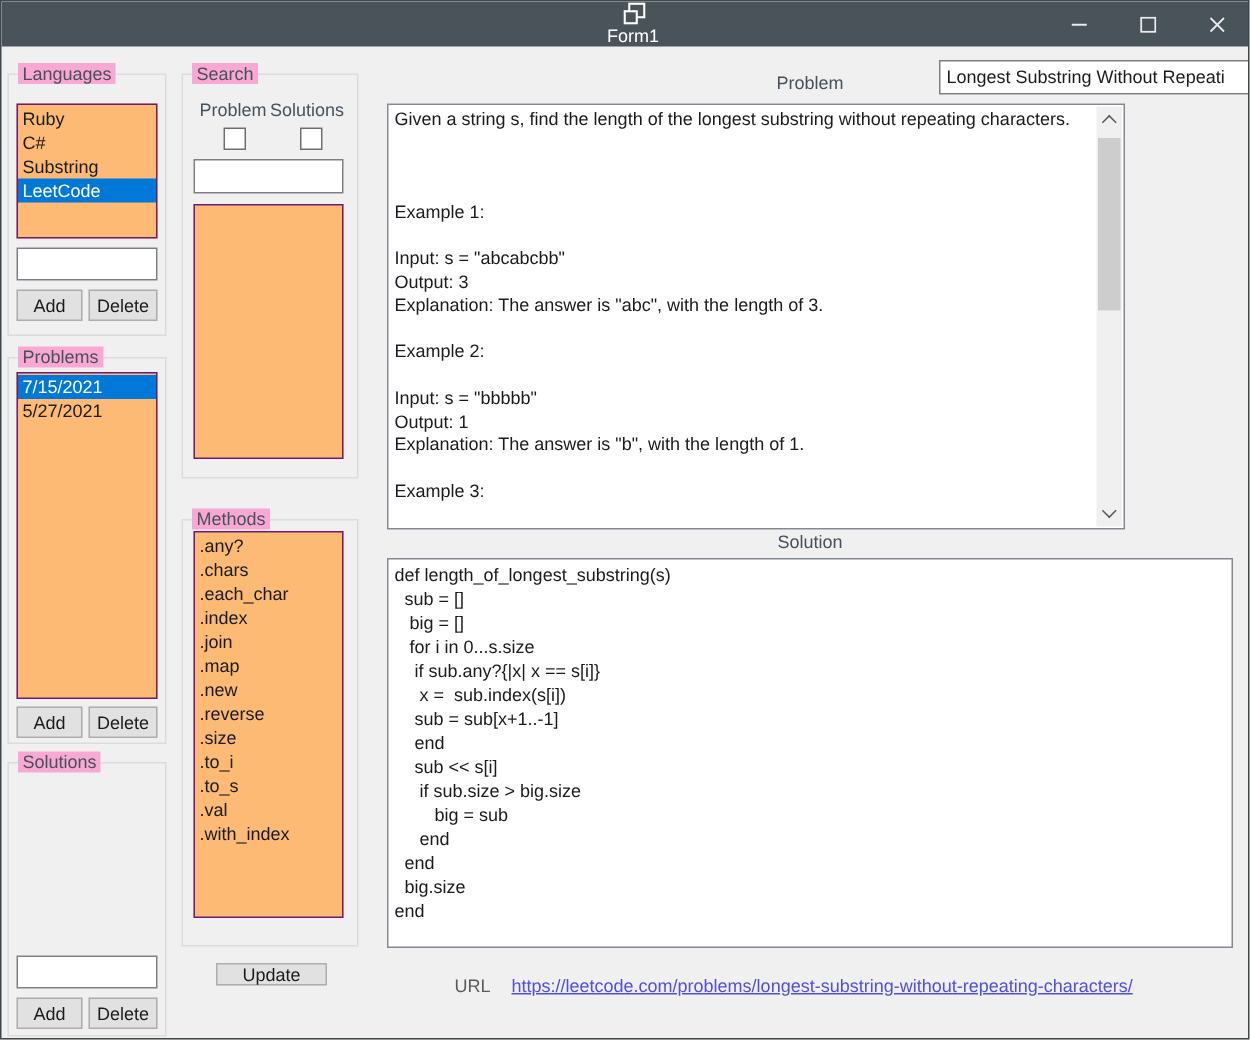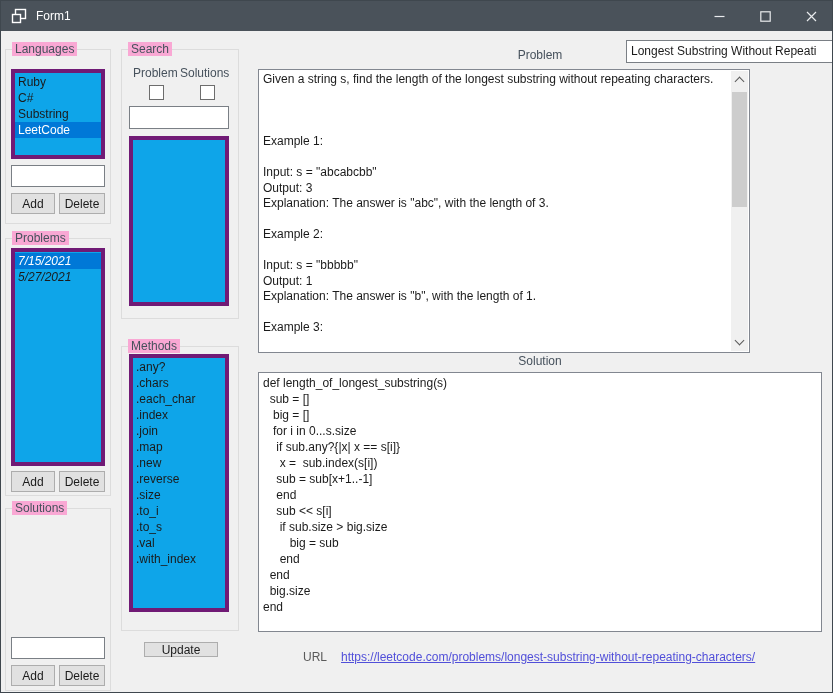--- a/index.html
+++ b/index.html
@@ -5,30 +5,30 @@
   html,body{margin:0;padding:0;background:#888;}
   *{box-sizing:border-box;}
   .window{
     position:relative;width:833px;height:693px;overflow:hidden;
     background:#f0f0f0;
     font-family:"Liberation Sans","DejaVu Sans",sans-serif;
     font-size:12px;color:#1b1b1b;
     border:1px solid #3f474e;
   }
   
-  .titlebar{position:absolute;left:0;top:0;width:833px;height:30px;background:#4a525a;display:flex;align-items:center;}
+  .titlebar{position:absolute;left:0;top:0;width:833px;height:30px;background:#4a525a;display:flex;align-items:center;flex-direction:column;}
   .titlebar .app-icon{margin-left:10px;width:16px;height:16px;flex:0 0 auto;}
   .titlebar .title-text{color:#fff;margin-left:9px;font-size:12px;}
   .tb-btns{position:absolute;right:0;top:0;height:30px;display:flex;}
   .tb-btn{width:46px;height:30px;display:flex;align-items:center;justify-content:center;}
   
   .group{position:absolute;border:1px solid #dcdcdc;}
   .group-caption{position:absolute;top:-8px;left:6px;background:#f9a8d4;padding:0 3px;color:#46515c;}
   
-  .listbox{position:absolute;background:#0ea5e9;border:4px solid #701a75;overflow:hidden;padding-top:1px;}
+  .listbox{position:absolute;background:#fdba74;border:1px solid #701a75;overflow:hidden;padding-top:1px;}
   .lb-item{height:16px;line-height:16px;padding-left:3px;white-space:nowrap;}
   .lb-item.selected{background:#0078d7;color:#fff;}
   .textinput{position:absolute;background:#fff;border:1px solid #7a7f85;}
   .btn{position:absolute;background:#e1e1e1;border:1px solid #adadad;display:flex;align-items:center;justify-content:center;color:#1b1b1b;}
   .checkbox{position:absolute;width:15px;height:15px;background:#fff;border:1px solid #6d6d6d;}
   .cb-label{position:absolute;color:#46515c;white-space:nowrap;}
   .textarea{position:absolute;background:#fff;border:1px solid #828790;overflow:hidden;}
   .textarea .ta-text{position:absolute;left:0;top:0;right:0;bottom:0;padding:2px 4px;white-space:pre;overflow:hidden;}
   
   .vscroll{position:absolute;top:1px;right:1px;bottom:1px;width:17px;background:#f0f0f0;}
@@ -80,21 +80,21 @@
     <div class="lb-item">Substring</div>
     <div class="lb-item selected">LeetCode</div>
   </div>
   <div class="textinput" style="left:10px;top:164px;width:94px;height:22px;"></div>
   <div class="btn" style="left:10px;top:192px;width:44px;height:21px;">Add</div>
   <div class="btn" style="left:58px;top:192px;width:46px;height:21px;">Delete</div>
 
   <div class="group" style="left:4px;top:237px;width:106px;height:258px;">
     <span class="group-caption">Problems</span>
   </div>
-  <div class="listbox" style="left:10px;top:247px;width:94px;height:218px;font-style:italic;">
+  <div class="listbox" style="left:10px;top:247px;width:94px;height:218px;">
     <div class="lb-item selected">7/15/2021</div>
     <div class="lb-item">5/27/2021</div>
   </div>
   <div class="btn" style="left:10px;top:470px;width:44px;height:21px;">Add</div>
   <div class="btn" style="left:58px;top:470px;width:46px;height:21px;">Delete</div>
 
   <div class="group" style="left:4px;top:507px;width:106px;height:183px;">
     <span class="group-caption">Solutions</span>
   </div>
   <div class="textinput" style="left:10px;top:636px;width:94px;height:22px;"></div>

